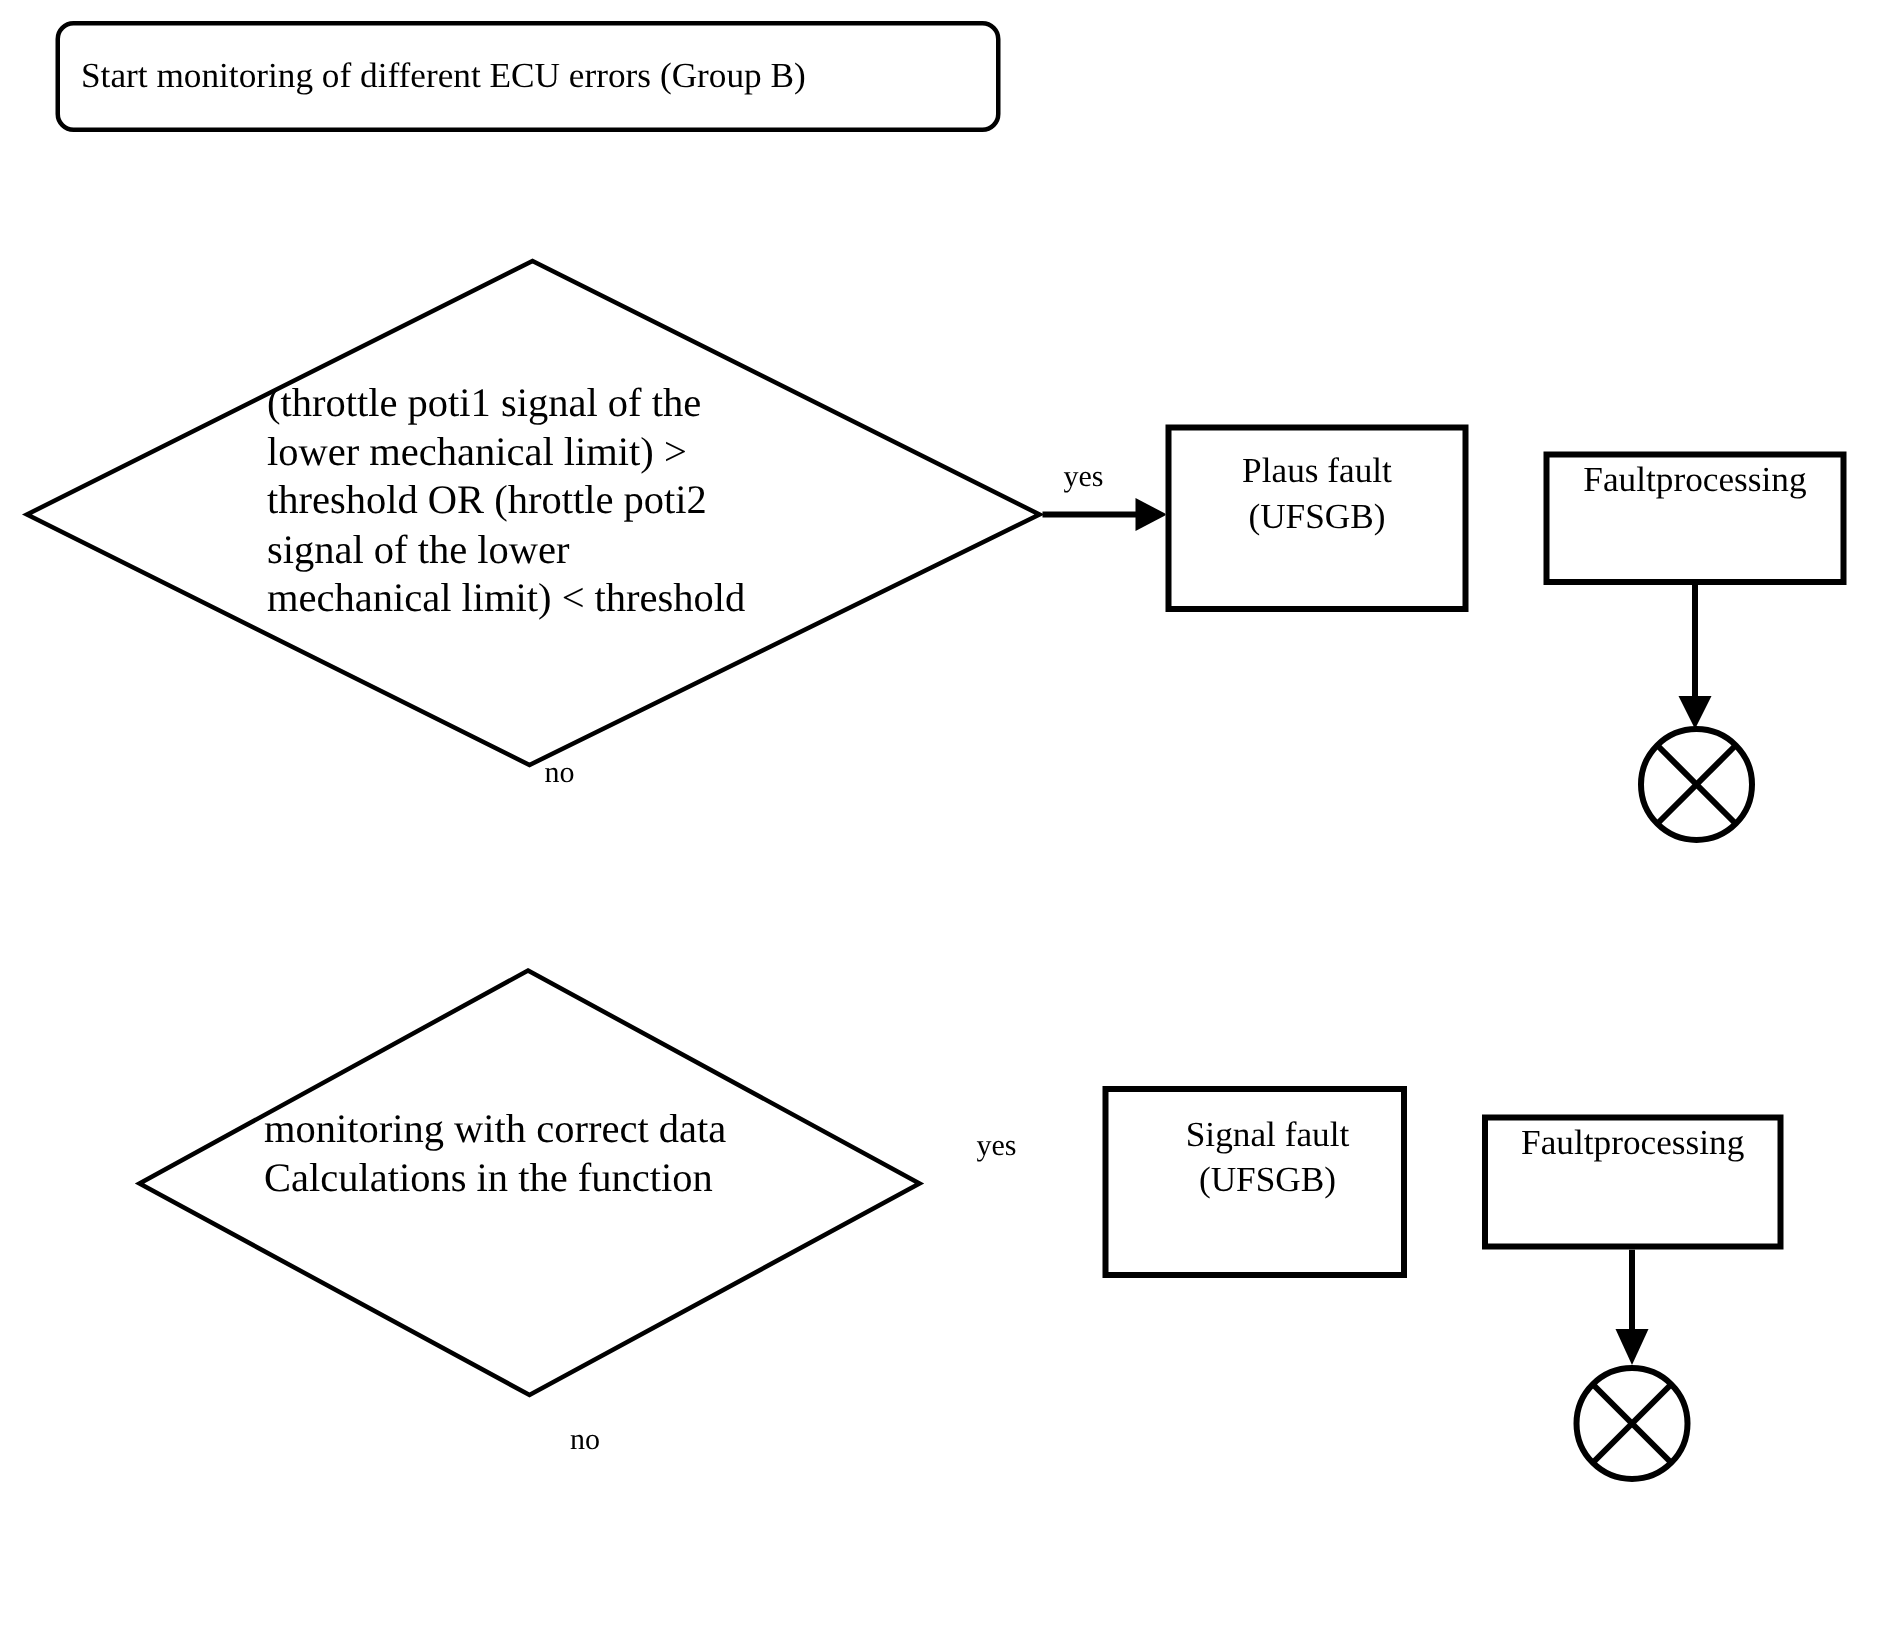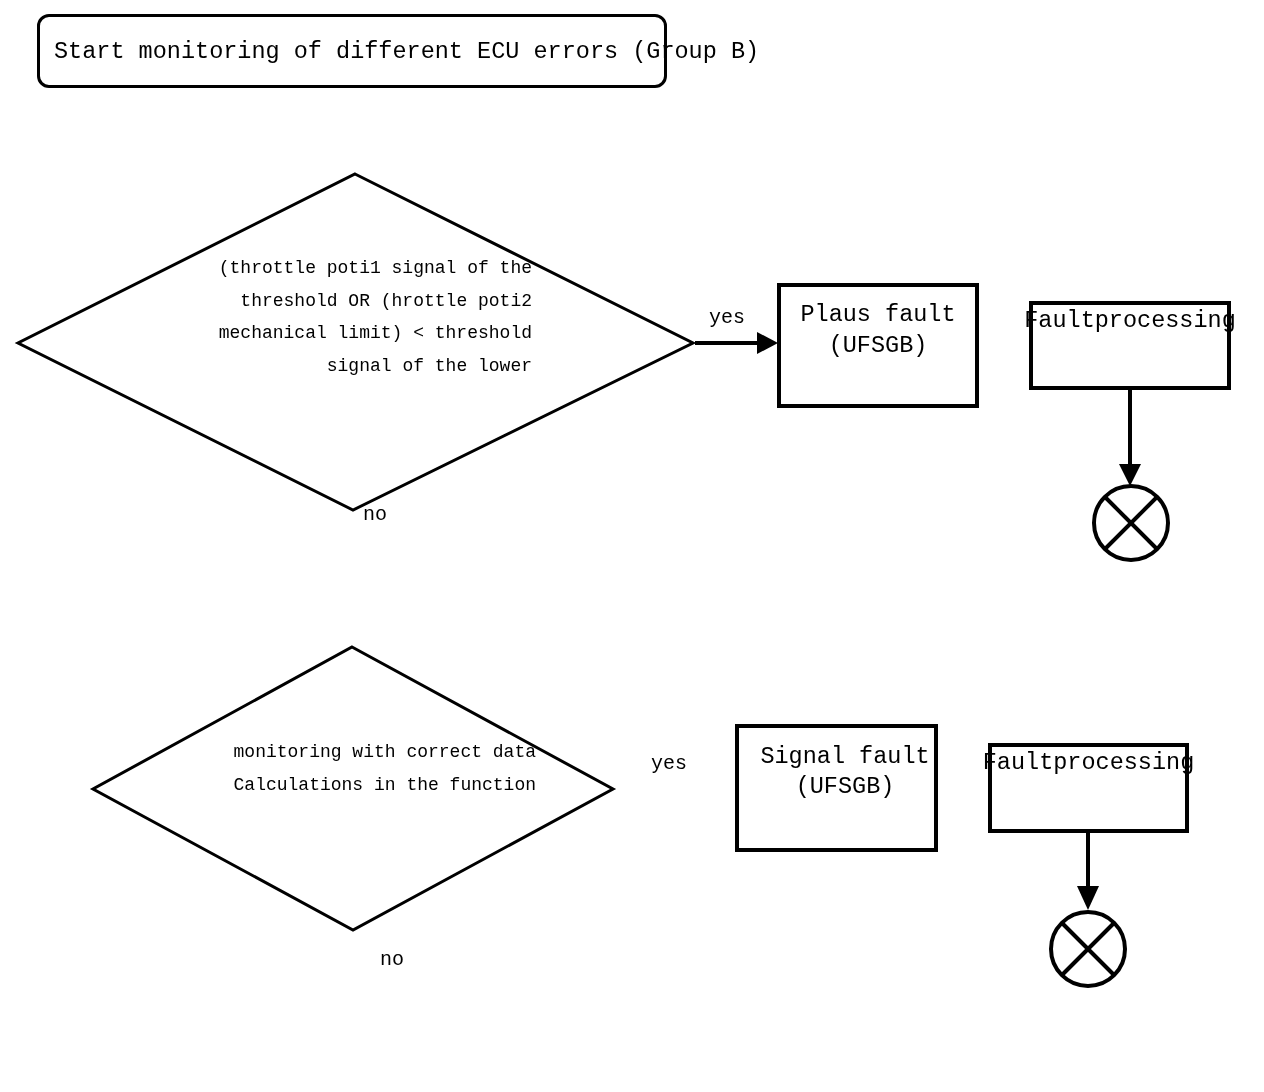--- a/index.html
+++ b/index.html
@@ -1,34 +1,34 @@
 <!DOCTYPE html>
 <html><head>
 <meta charset="utf-8">
 <style>
   html, body { margin: 0; padding: 0; background: #ffffff; }
   #canvas {
     position: relative;
     width: 1264px;
     height: 1092px;
     background: #ffffff;
-    font-family: Liberation Mono, monospace;
+    font-family: Liberation Serif, serif;
     color: #000000;
     overflow: hidden;
   }
   #shapes { position: absolute; left: 0; top: 0; width: 1264px; height: 1092px; }
   .node { position: absolute; box-sizing: border-box; background: #ffffff; }
   .rounded { border: 3px solid #000000; border-radius: 12px; }
   .rect { border: 4px solid #000000; }
   .start-end-label {
     position: absolute; left: 14px; right: 6px; top: 0; bottom: 0;
     display: flex; align-items: center;
     font-size: 23.5px; white-space: nowrap;
   }
-  .dtext { position: absolute; text-align: right; font-size: 18px; line-height: 32.5px; }
+  .dtext { position: absolute; text-align: left; font-size: 27px; line-height: 32.5px; }
   .dline { white-space: nowrap; }
   .rect-lines { position: absolute; left: 0; right: 0; text-align: center; font-size: 23.5px; line-height: 31px; }
   .flex-center { top: 0; bottom: 4px; display: flex; justify-content: center; }
   .edge-label { position: absolute; font-size: 20px; line-height: 26px; white-space: nowrap; }
 </style>
 </head>
 <body>
 
 <div id="canvas">
 
@@ -55,23 +55,24 @@
     <line x1="1062" y1="923" x2="1114" y2="975" stroke="#000000" stroke-width="4"></line>
     <line x1="1114" y1="923" x2="1062" y2="975" stroke="#000000" stroke-width="4"></line>
   </svg>
 
   <div class="node rounded" style="left:37px; top:14px; width:630px; height:74px;">
     <div class="start-end-label">Start monitoring of different ECU errors (Group B)</div>
   </div>
 
   <div class="dtext" style="left:178px; top:252px; width:354px;">
     <div class="dline">(throttle poti1 signal of the</div>
+    <div class="dline">lower mechanical limit) &gt;</div>
     <div class="dline">threshold OR (hrottle poti2</div>
+    <div class="dline">signal of the lower</div>
     <div class="dline">mechanical limit) &lt; threshold</div>
-    <div class="dline">signal of the lower</div>
   </div>
 
   <div class="edge-label" style="left:709px; top:305px;">yes</div>
   <div class="edge-label" style="left:363px; top:502px;">no</div>
 
   <div class="node rect" style="left:777px; top:283px; width:202px; height:125px;">
     <div class="rect-lines" style="top:12px;">
       <div class="dline">Plaus fault</div>
       <div class="dline">(UFSGB)</div>
     </div>

